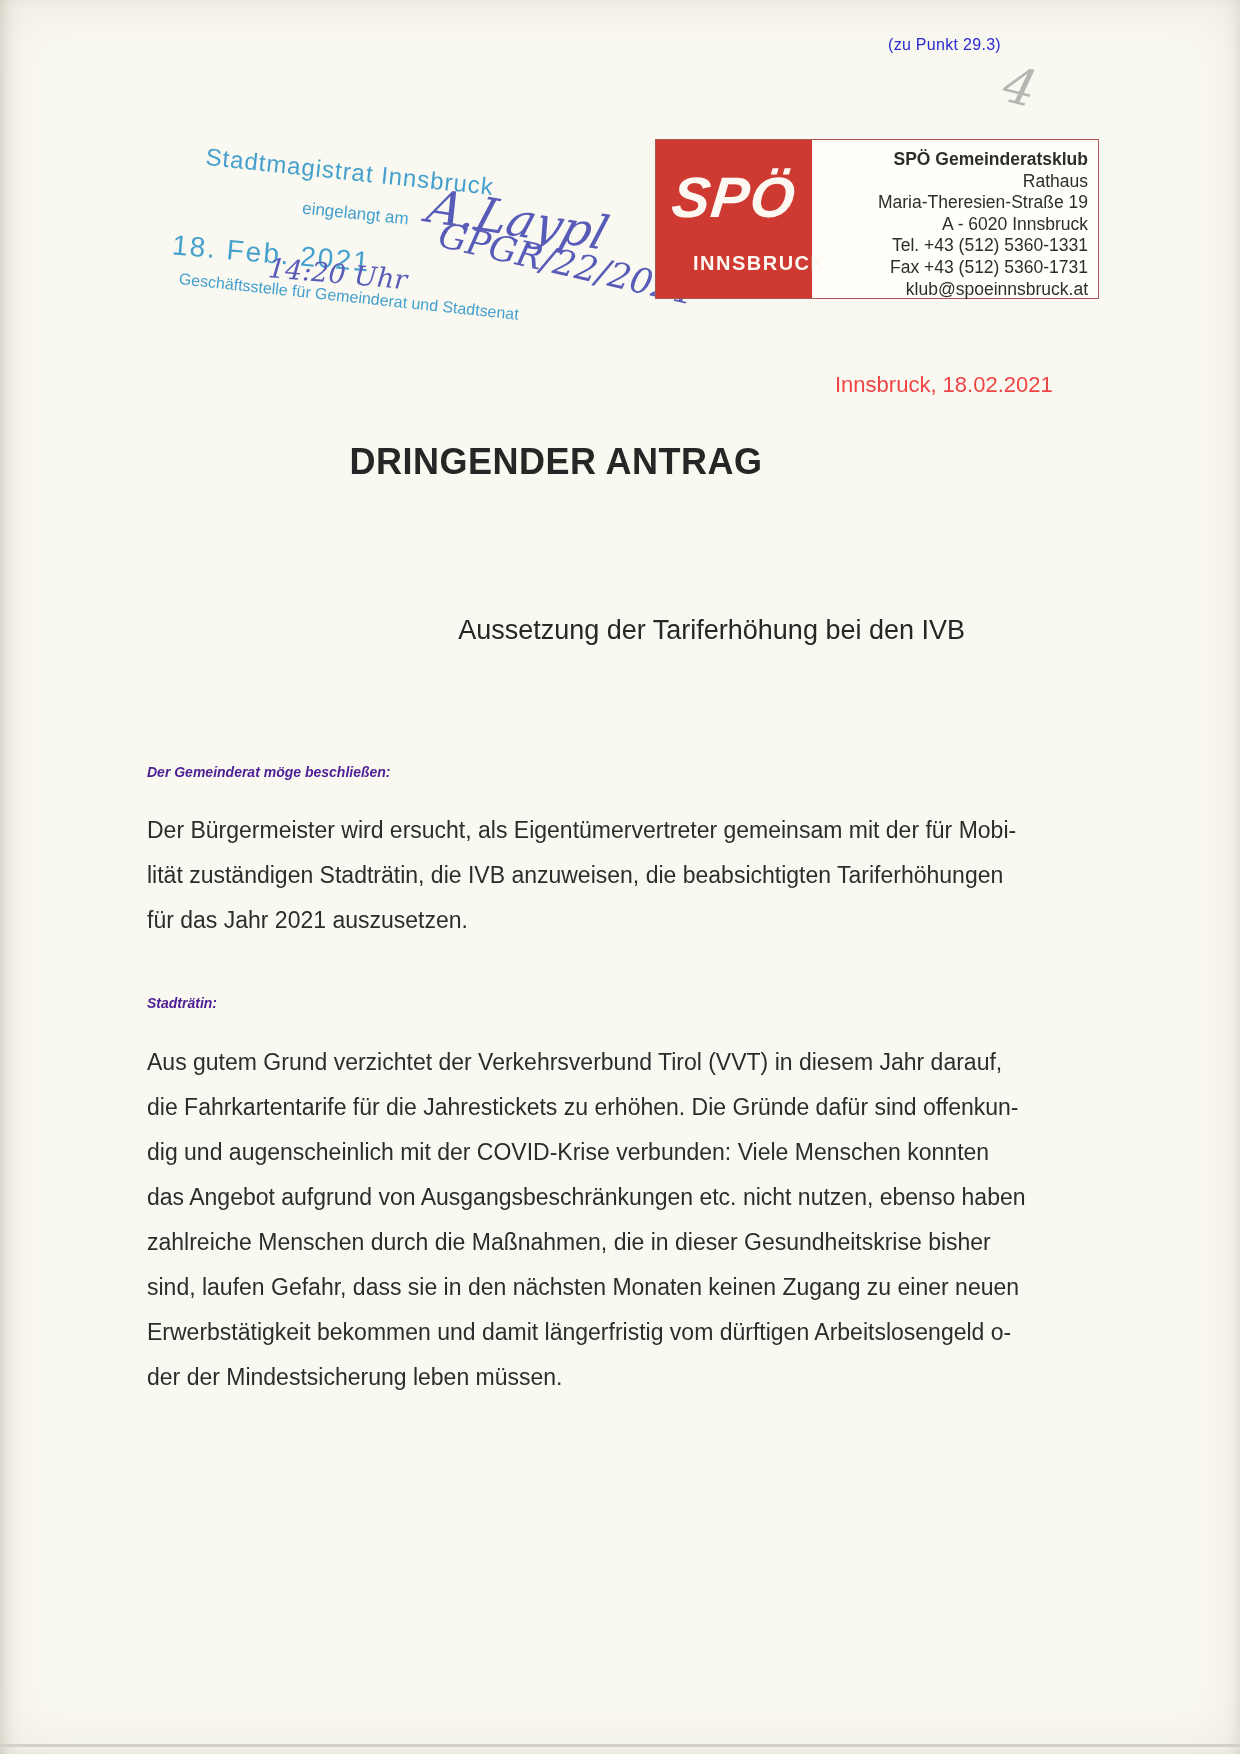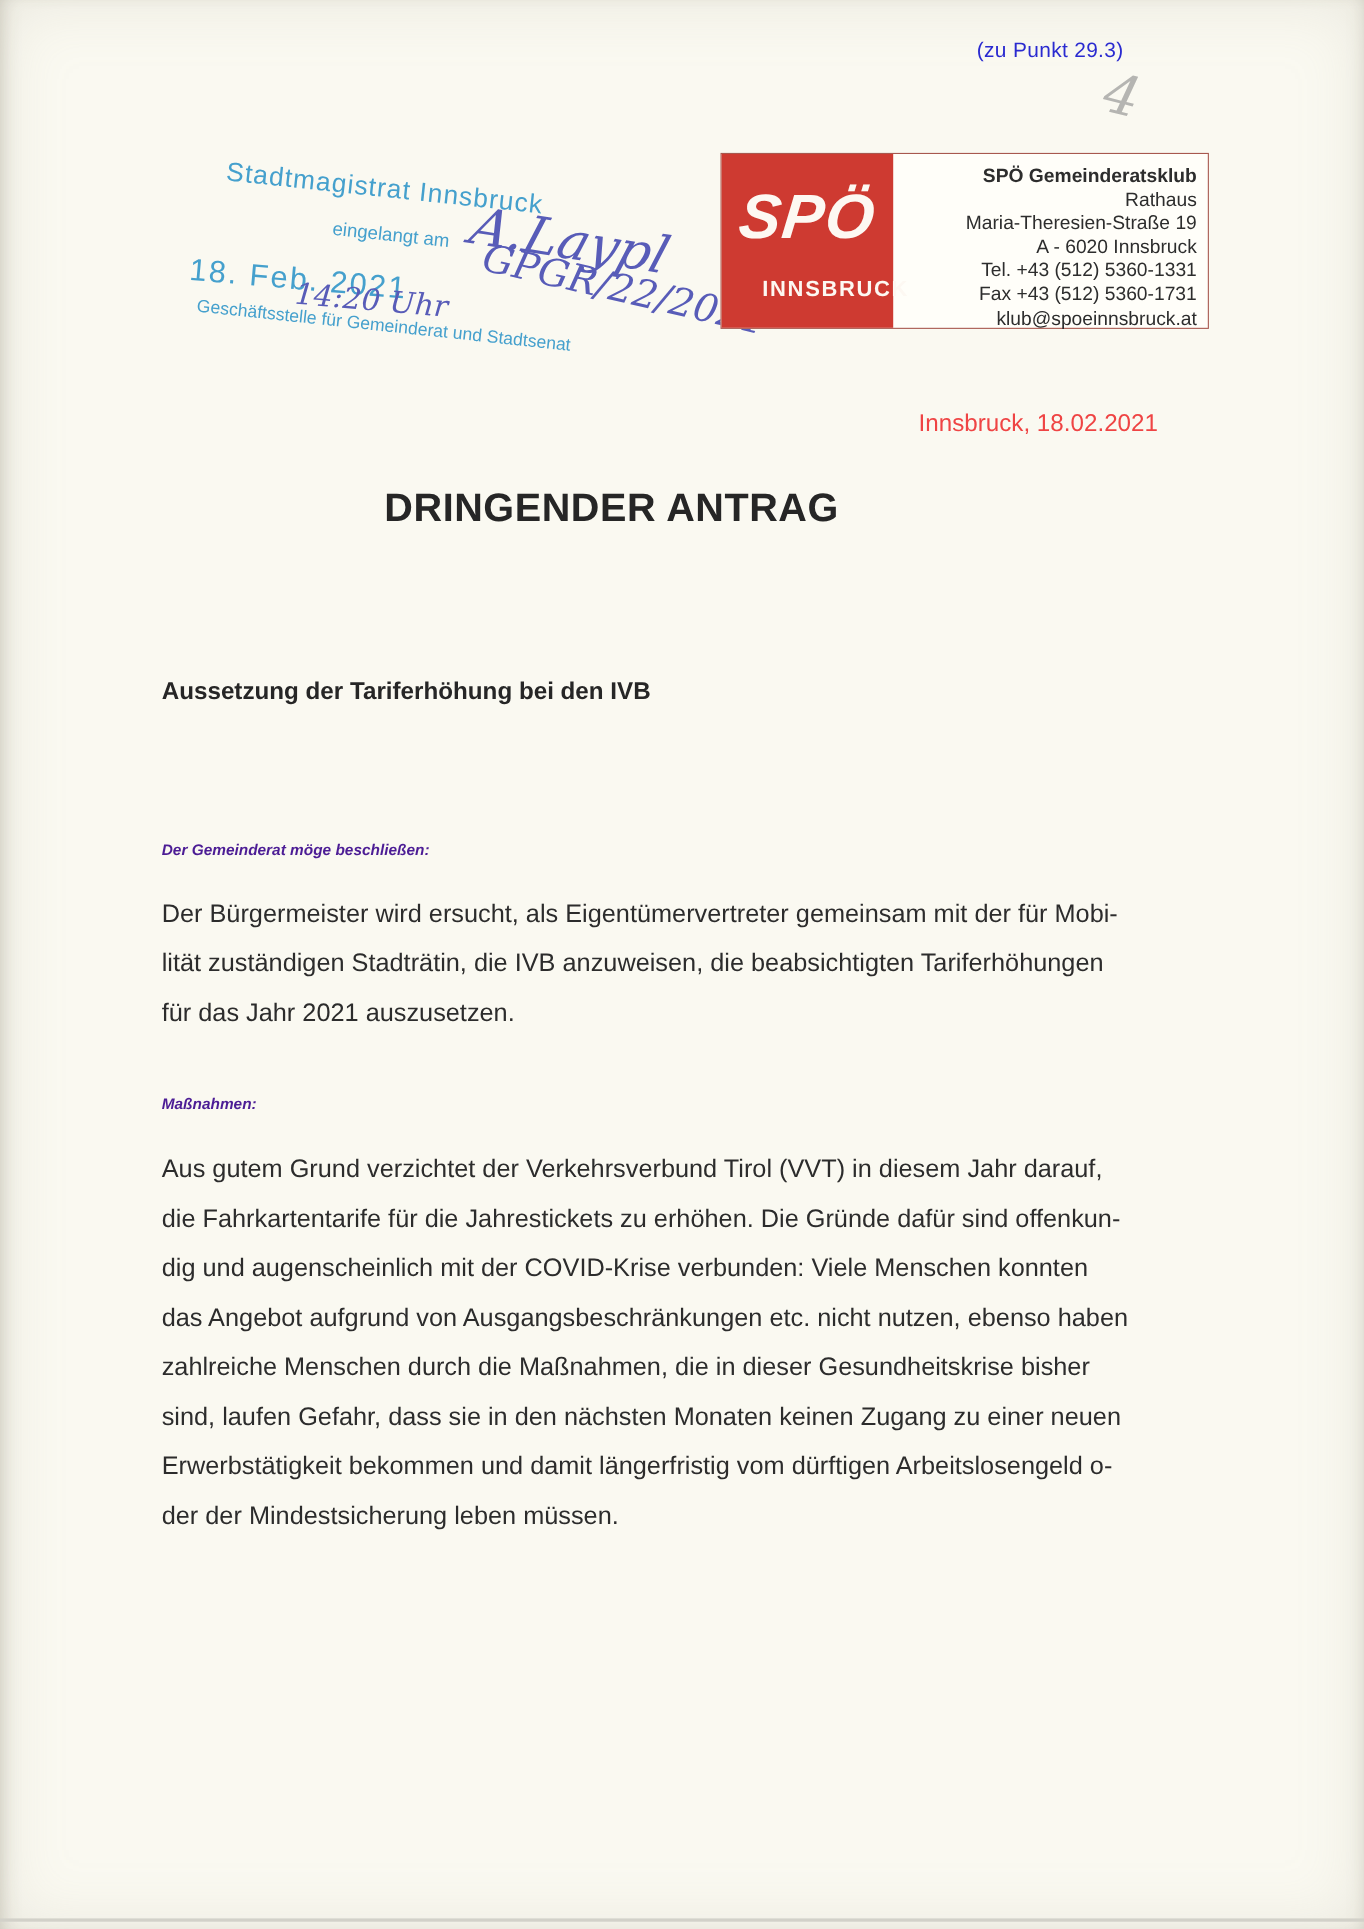--- a/index.html
+++ b/index.html
@@ -2,21 +2,21 @@
 <html><head>
 <meta charset="utf-8">
 <style>
   html,body{margin:0;padding:0;}
   body{width:1240px;height:1754px;background:#e9e8e2;font-family:"Liberation Sans",sans-serif;}
   #page{position:relative;width:1240px;height:1754px;background:#faf9f1;overflow:hidden;
         box-shadow:inset 0 0 60px rgba(175,170,150,.22), inset 12px 0 18px -12px rgba(140,135,120,.45), inset -10px 0 16px -12px rgba(140,135,120,.35);}
   .abs{position:absolute;}
 
   
-  #zu-punkt{left:888px;top:36px;font-size:19px;color:#2a2ad0;letter-spacing:.3px;}
+  #zu-punkt{left:888px;top:36px;font-size:16px;color:#2a2ad0;letter-spacing:.3px;}
   #pencil-4{left:1004px;top:58px;font-size:50px;color:#a5a5a3;font-style:italic;transform:rotate(14deg);font-family:"DejaVu Serif",serif;font-weight:300;opacity:.8;}
 
   
   .stamp{color:#45a0cd;white-space:nowrap;}
   #stamp-l1{left:205px;top:158px;font-size:24px;letter-spacing:1px;transform:rotate(6deg);}
   #stamp-l2{left:302px;top:204px;font-size:17px;transform:rotate(6deg);}
   #stamp-l3{left:172px;top:238px;font-size:28px;letter-spacing:2px;transform:rotate(5deg);font-weight:500;}
   #stamp-l4{left:178px;top:288px;font-size:16px;transform:rotate(6deg);}
 
   
@@ -31,21 +31,21 @@
   #logo-main{font-size:57px;font-weight:bold;font-style:italic;letter-spacing:1px;margin-top:24px;transform:skewX(-6deg);}
   #logo-sub{font-size:20px;font-weight:bold;letter-spacing:1.5px;margin-top:22px;margin-left:37px;}
   #address{flex:1;text-align:right;padding:9px 10px 0 17px;font-size:17.5px;line-height:21.6px;color:#2d2d2d;}
   #address div:first-child{font-weight:bold;}
 
   #date-line{left:835px;top:372px;font-size:22px;color:#ef4444;}
 
   
   #content{left:147px;top:0;width:818px;height:1754px;color:#2c2c2c;}
   #doc-title{position:absolute;top:441px;width:100%;text-align:center;font-size:36px;font-weight:bold;letter-spacing:.5px;color:#262626;}
-  #doc-subtitle{position:absolute;top:615px;width:100%;text-align:left;font-size:22px;font-weight:bold;color:#262626;}
+  #doc-subtitle{position:absolute;top:615px;width:100%;text-align:right;font-size:27px;font-weight:normal;color:#262626;}
   .sec-heading{position:absolute;font-size:14px;font-weight:bold;font-style:italic;color:#4c1d95;}
   #heading-1{top:764px;}
   #heading-2{top:995px;}
   .para{position:absolute;width:818px;font-size:23px;line-height:45px;color:#2c2c2c;}
   #para-1{top:808px;}
   #para-2{top:1040px;}
   .para div{text-align:justify;text-align-last:justify;white-space:nowrap;}
   .para div:last-child{text-align-last:left;}
 
   #scan-bottom-line{left:0;top:1744px;width:1240px;height:3px;background:#d2d1c9;}
@@ -89,21 +89,21 @@
     <div id="doc-title">DRINGENDER ANTRAG</div>
     <div id="doc-subtitle">Aussetzung der Tariferhöhung bei den IVB</div>
 
     <div class="sec-heading" id="heading-1">Der Gemeinderat möge beschließen:</div>
     <div class="para" id="para-1">
         <div>Der Bürgermeister wird ersucht, als Eigentümervertreter gemeinsam mit der für Mobi-</div>
         <div>lität zuständigen Stadträtin, die IVB anzuweisen, die beabsichtigten Tariferhöhungen</div>
         <div>für das Jahr 2021 auszusetzen.</div>
       </div>
 
-    <div class="sec-heading" id="heading-2">Maßnahmen:</div>
+    <div class="sec-heading" id="heading-2">Stadträtin:</div>
     <div class="para" id="para-2">
         <div>Aus gutem Grund verzichtet der Verkehrsverbund Tirol (VVT) in diesem Jahr darauf,</div>
         <div>die Fahrkartentarife für die Jahrestickets zu erhöhen. Die Gründe dafür sind offenkun-</div>
         <div>dig und augenscheinlich mit der COVID-Krise verbunden: Viele Menschen konnten</div>
         <div>das Angebot aufgrund von Ausgangsbeschränkungen etc. nicht nutzen, ebenso haben</div>
         <div>zahlreiche Menschen durch die Maßnahmen, die in dieser Gesundheitskrise bisher</div>
         <div>sind, laufen Gefahr, dass sie in den nächsten Monaten keinen Zugang zu einer neuen</div>
         <div>Erwerbstätigkeit bekommen und damit längerfristig vom dürftigen Arbeitslosengeld o-</div>
         <div>der der Mindestsicherung leben müssen.</div>
       </div>

